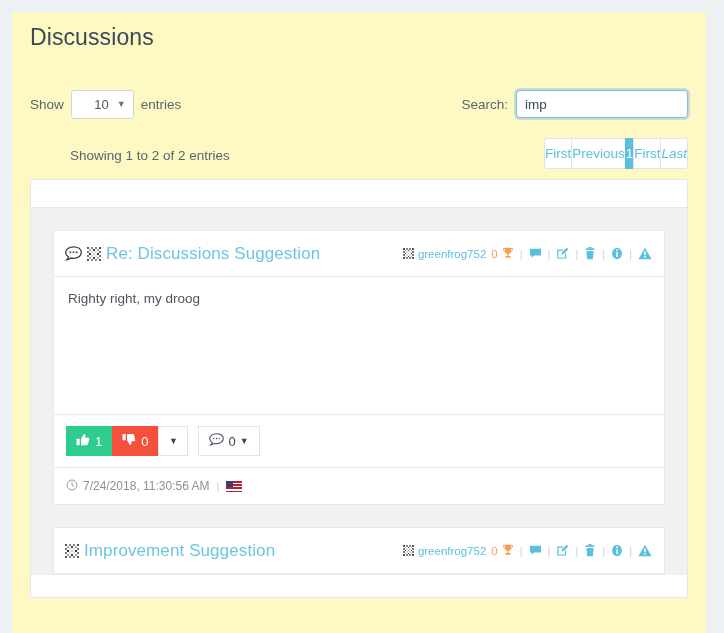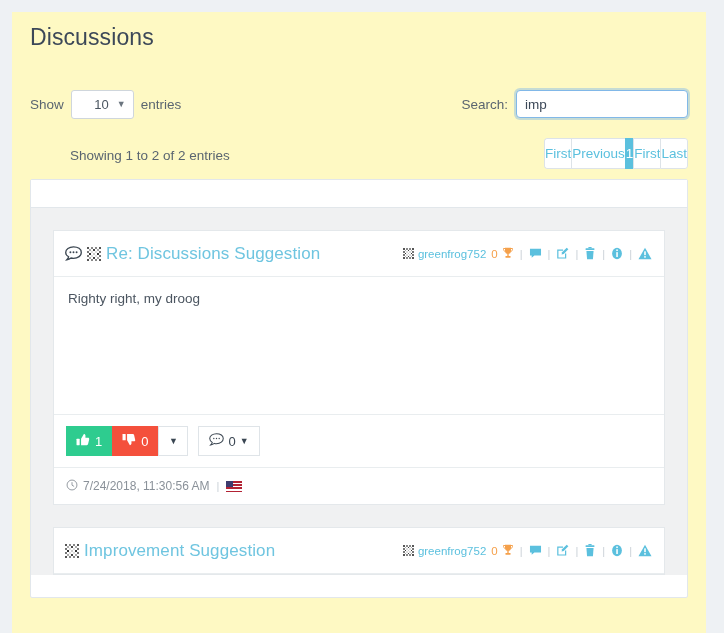--- a/index.html
+++ b/index.html
@@ -134,20 +134,21 @@
     height: 31px;
     line-height: 29px;
     cursor: pointer;
     box-sizing: border-box;
     font-family: "Liberation Sans", sans-serif;
   }
   .page-btn:first-child { border-radius: 3px 0 0 3px; }
   .page-btn:last-child {
     border-right-width: 1px;
     border-radius: 0 3px 3px 0;
+    font-style: italic;
   }
   .page-btn.active {
     background: #5bc0de;
     color: #ffffff;
     border-color: #5bc0de;
   }
 
   
   .dt-table {
     margin-top: 10px;

